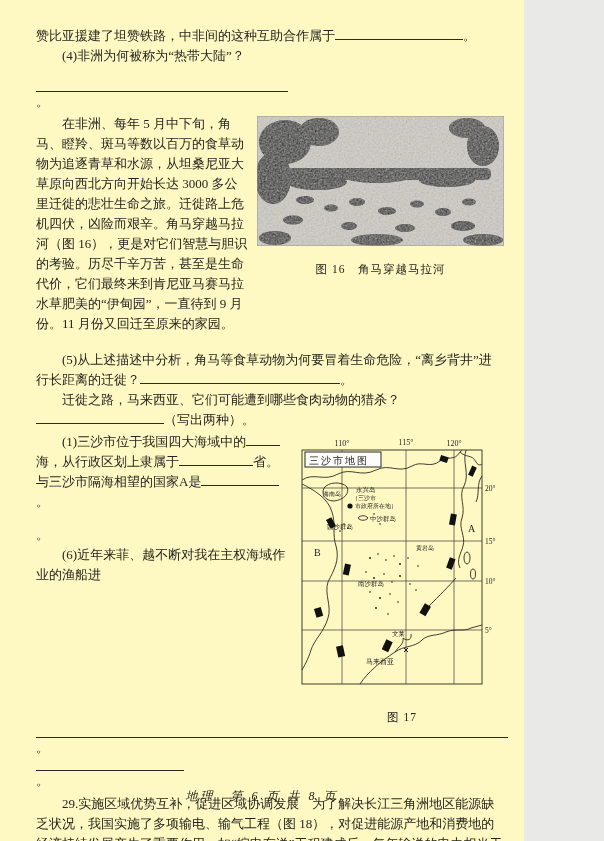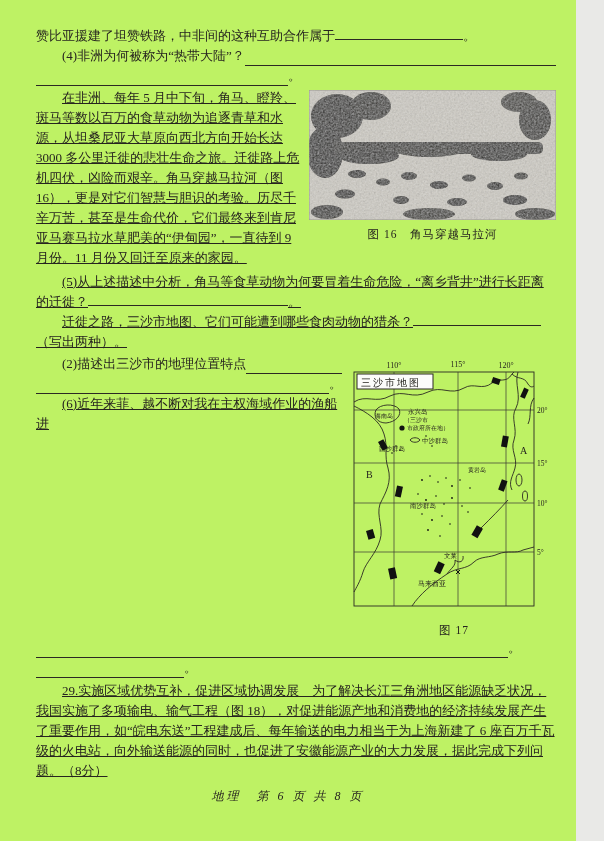--- a/index.html
+++ b/index.html
@@ -4,36 +4,36 @@
 <style>
   html,body{margin:0;padding:0;}
   body{
     width:604px;height:841px;
     background:#e9e9e7;
     font-family:"Liberation Serif","DejaVu Serif",serif;
     color:#26241f;
     overflow:hidden;
   }
   .sheet{
-    width:576px;height:841px;
-    background:#bef264;
+    width:524px;height:841px;
+    background:#fef9c3;
     box-sizing:border-box;
     padding:26px 20px 0 36px;
     position:relative;
   }
   .txt{font-size:13px;line-height:20px;}
-  .indent{text-indent:2em;text-decoration:underline;}
+  .indent{text-indent:2em;}
   .bl{display:inline-block;border-bottom:1px solid #2b2923;height:12px;vertical-align:baseline;}
-  .row{display:flex;align-items:flex-end;font-size:13px;line-height:20px;}
+  .row{display:flex;align-items:flex-start;font-size:13px;line-height:20px;flex-direction:column;}
   .grow{flex:1 1 auto;}
   .cols{display:flex;align-items:flex-start;}
   .leftcol{flex:1 1 auto;min-width:0;}
   .rightcol{flex:0 0 auto;}
   .fig16wrap{width:247px;margin-left:8px;margin-top:2px;}
-  .figcap{font-size:11.5px;text-align:center;margin-top:3px;letter-spacing:1px;}
+  .figcap{font-size:11.5px;text-align:center;margin-top:12px;letter-spacing:1px;}
   .mapwrap{width:204px;margin-left:10px;margin-top:4px;}
   .footer{position:absolute;left:0;bottom:36px;width:100%;text-align:center;font-size:12px;letter-spacing:3px;font-style:italic;}
   svg text{font-family:"Liberation Serif","DejaVu Serif",serif;fill:#26241f;}
   .mapline{stroke:#2b2923;fill:none;stroke-width:0.9;}
   .gridline{stroke:#3a3832;stroke-width:0.7;}
   .mk{fill:#111;}
 </style>
 </head>
 <body>
 
@@ -94,32 +94,31 @@
           <ellipse cx="18" cy="122" rx="16" ry="7" fill="#2a2822"></ellipse>
           <ellipse cx="120" cy="124" rx="26" ry="6" fill="#35332c"></ellipse>
           <ellipse cx="226" cy="124" rx="20" ry="6" fill="#2a2822"></ellipse>
         </g>
         <rect x="0" y="0" width="247" height="130" fill="none" stroke="#9a988f" stroke-width="1"></rect>
       </svg>
       <div class="figcap">图 16　角马穿越马拉河</div>
     </div>
   </div>
 
-  <div class="txt indent" style="margin-top:4px">
+  <div class="txt indent" style="margin-top:16px">
     <span>(5)从上述描述中分析，角马等食草动物为何要冒着生命危险，“离乡背井”进行长距离的迁徙？</span><span class="bl" style="width:200px"></span><span>。</span>
   </div>
   <div class="txt indent">
-    <span>迁徙之路，三沙市地图、它们可能遭到哪些食肉动物的猎杀？</span><span class="bl" style="width:128px"></span><span>（写出两种）。</span>
+    <span>迁徙之路，马来西亚、它们可能遭到哪些食肉动物的猎杀？</span><span class="bl" style="width:128px"></span><span>（写出两种）。</span>
   </div>
 
   <div class="cols" style="margin-top:2px">
     <div class="leftcol">
-      <div class="row">
-        <span style="padding-left:2em;white-space:nowrap">(2)描述出三沙市的地理位置特点</span>
-          <span class="bl grow"></span>
+      <div class="txt indent">
+        <span>(1)三沙市位于我国四大海域中的</span><span class="bl" style="width:34px"></span><span>海，从行政区划上隶属于</span><span class="bl" style="width:74px"></span><span>省。与三沙市隔海相望的国家A是</span><span class="bl" style="width:78px"></span><span>。</span>
       </div>
       <div class="row">
         <span class="bl grow"></span>
           <span>。</span>
       </div>
       <div class="txt indent">(6)近年来菲、越不断对我在主权海域作业的渔船进</div>
     </div>
 
     <div class="rightcol mapwrap">
       <svg width="204" height="258" viewBox="0 0 204 258">

